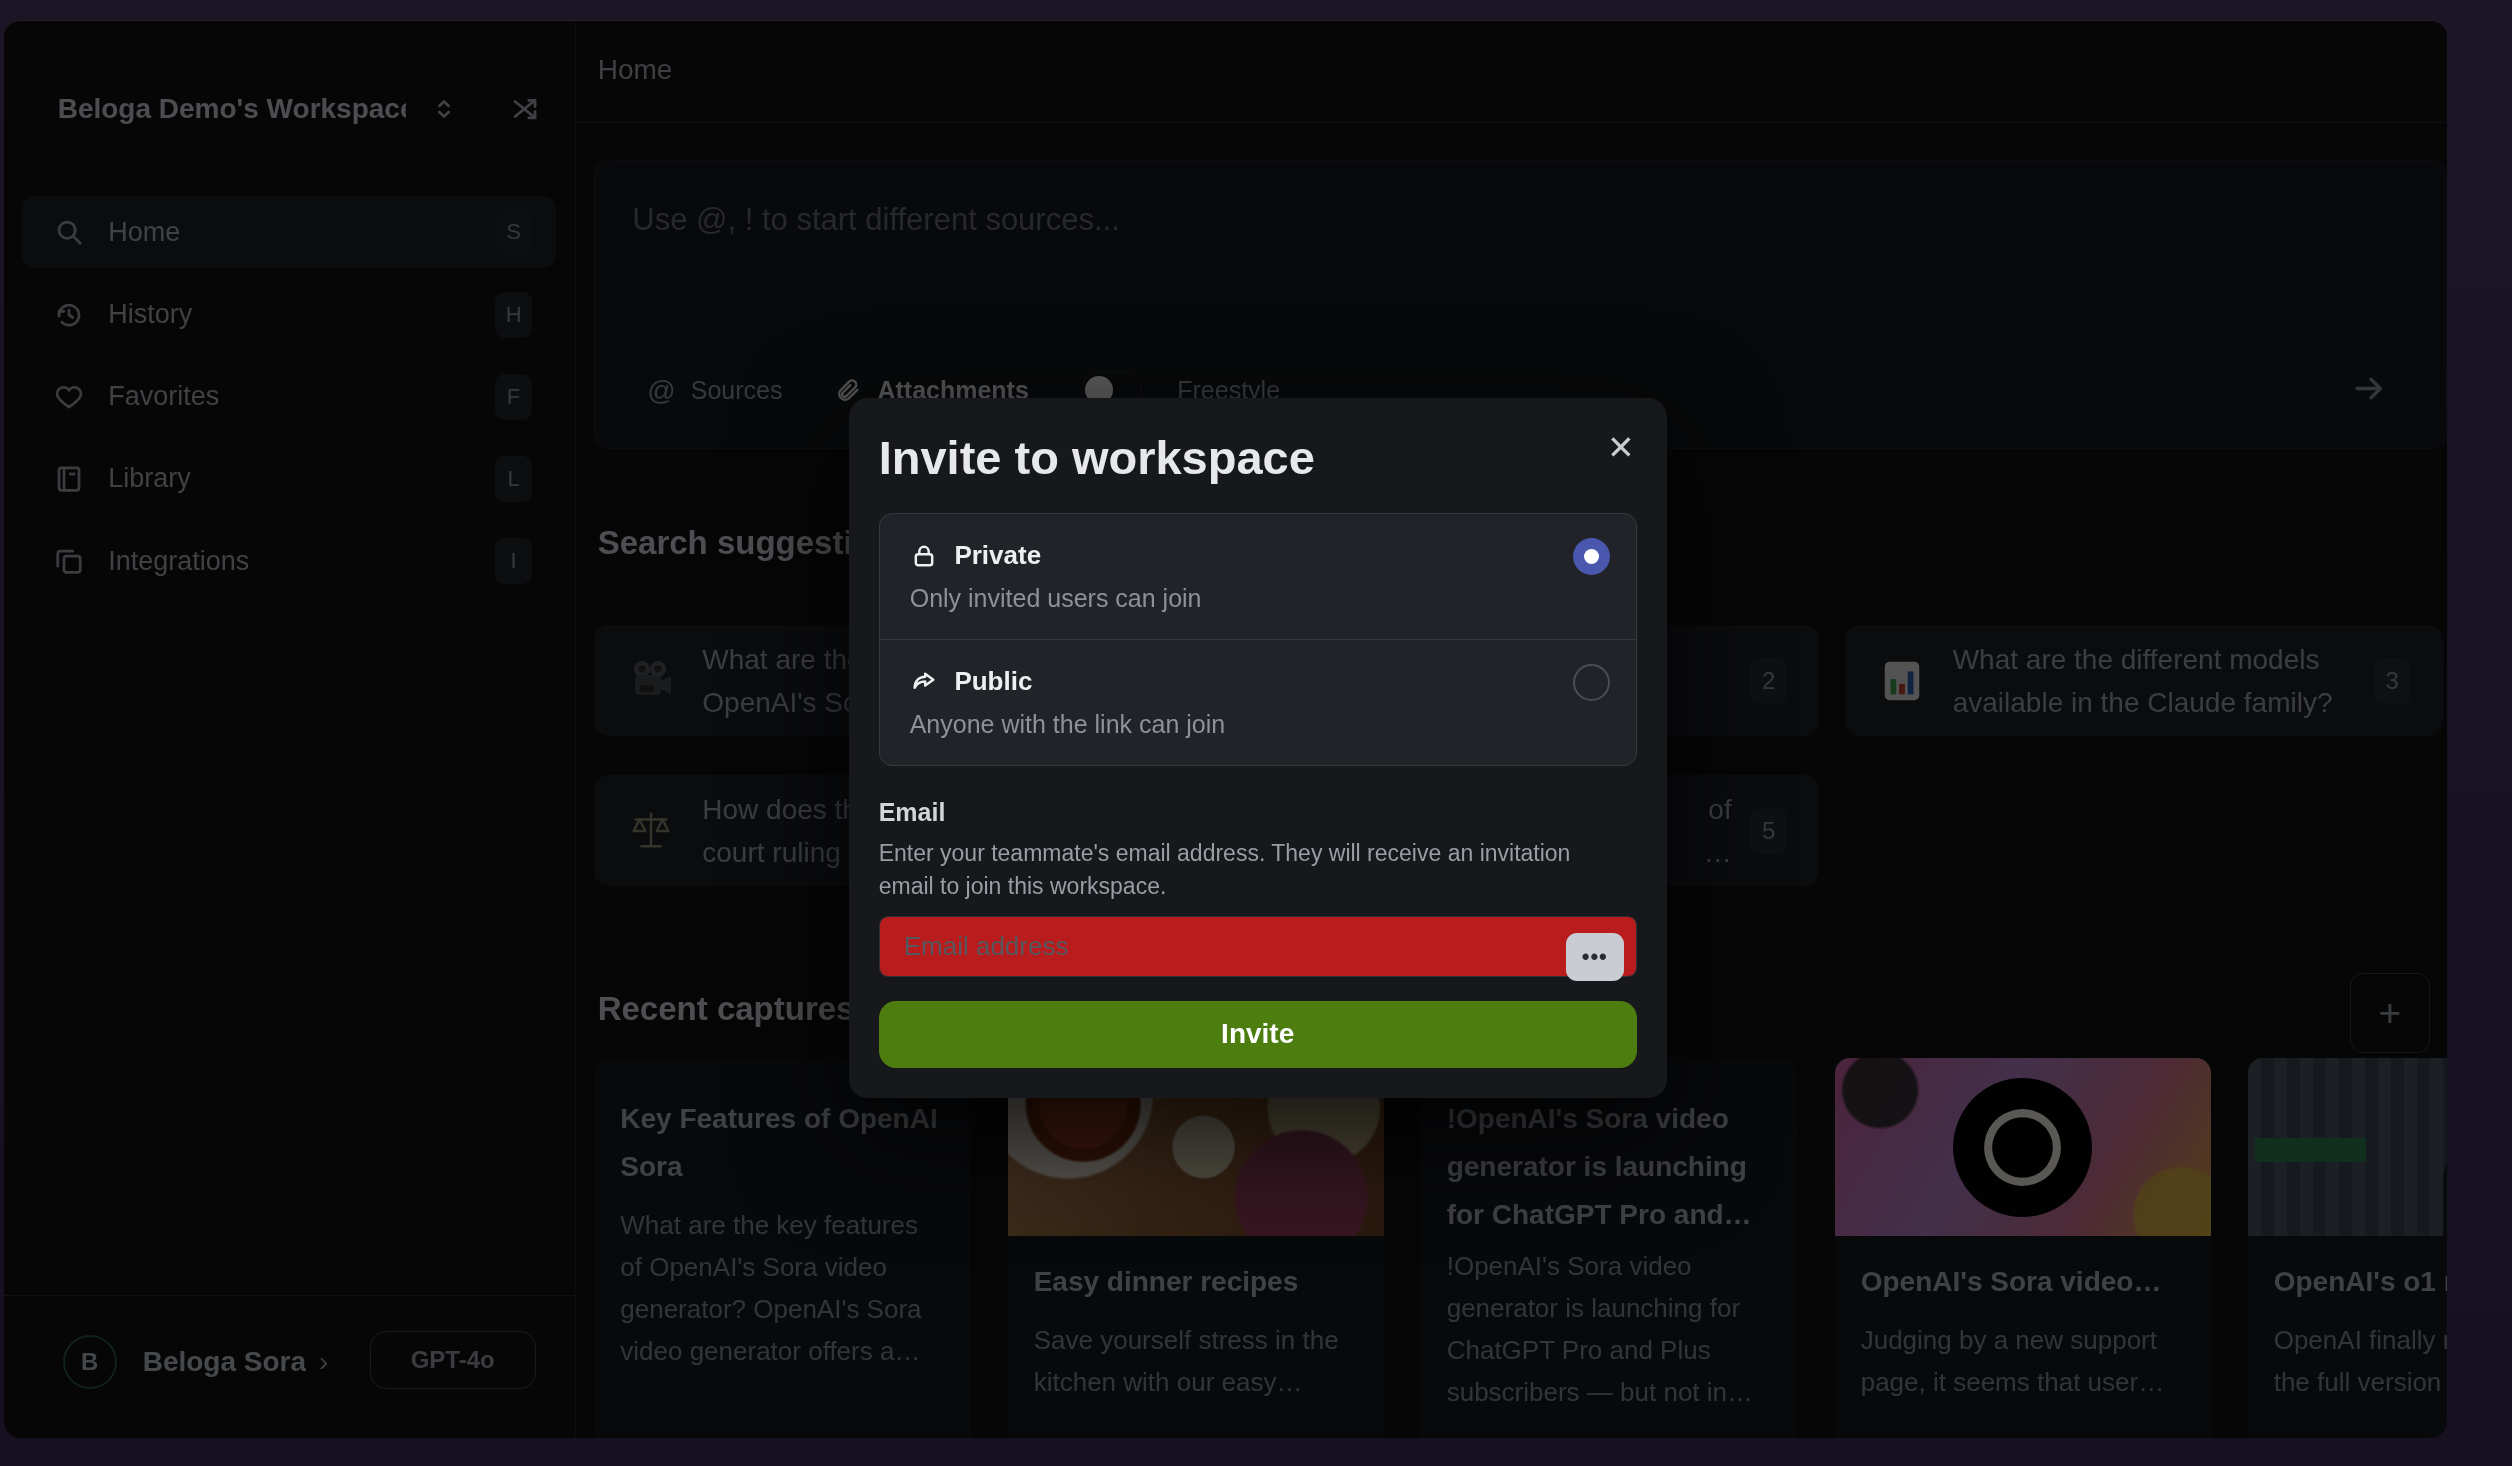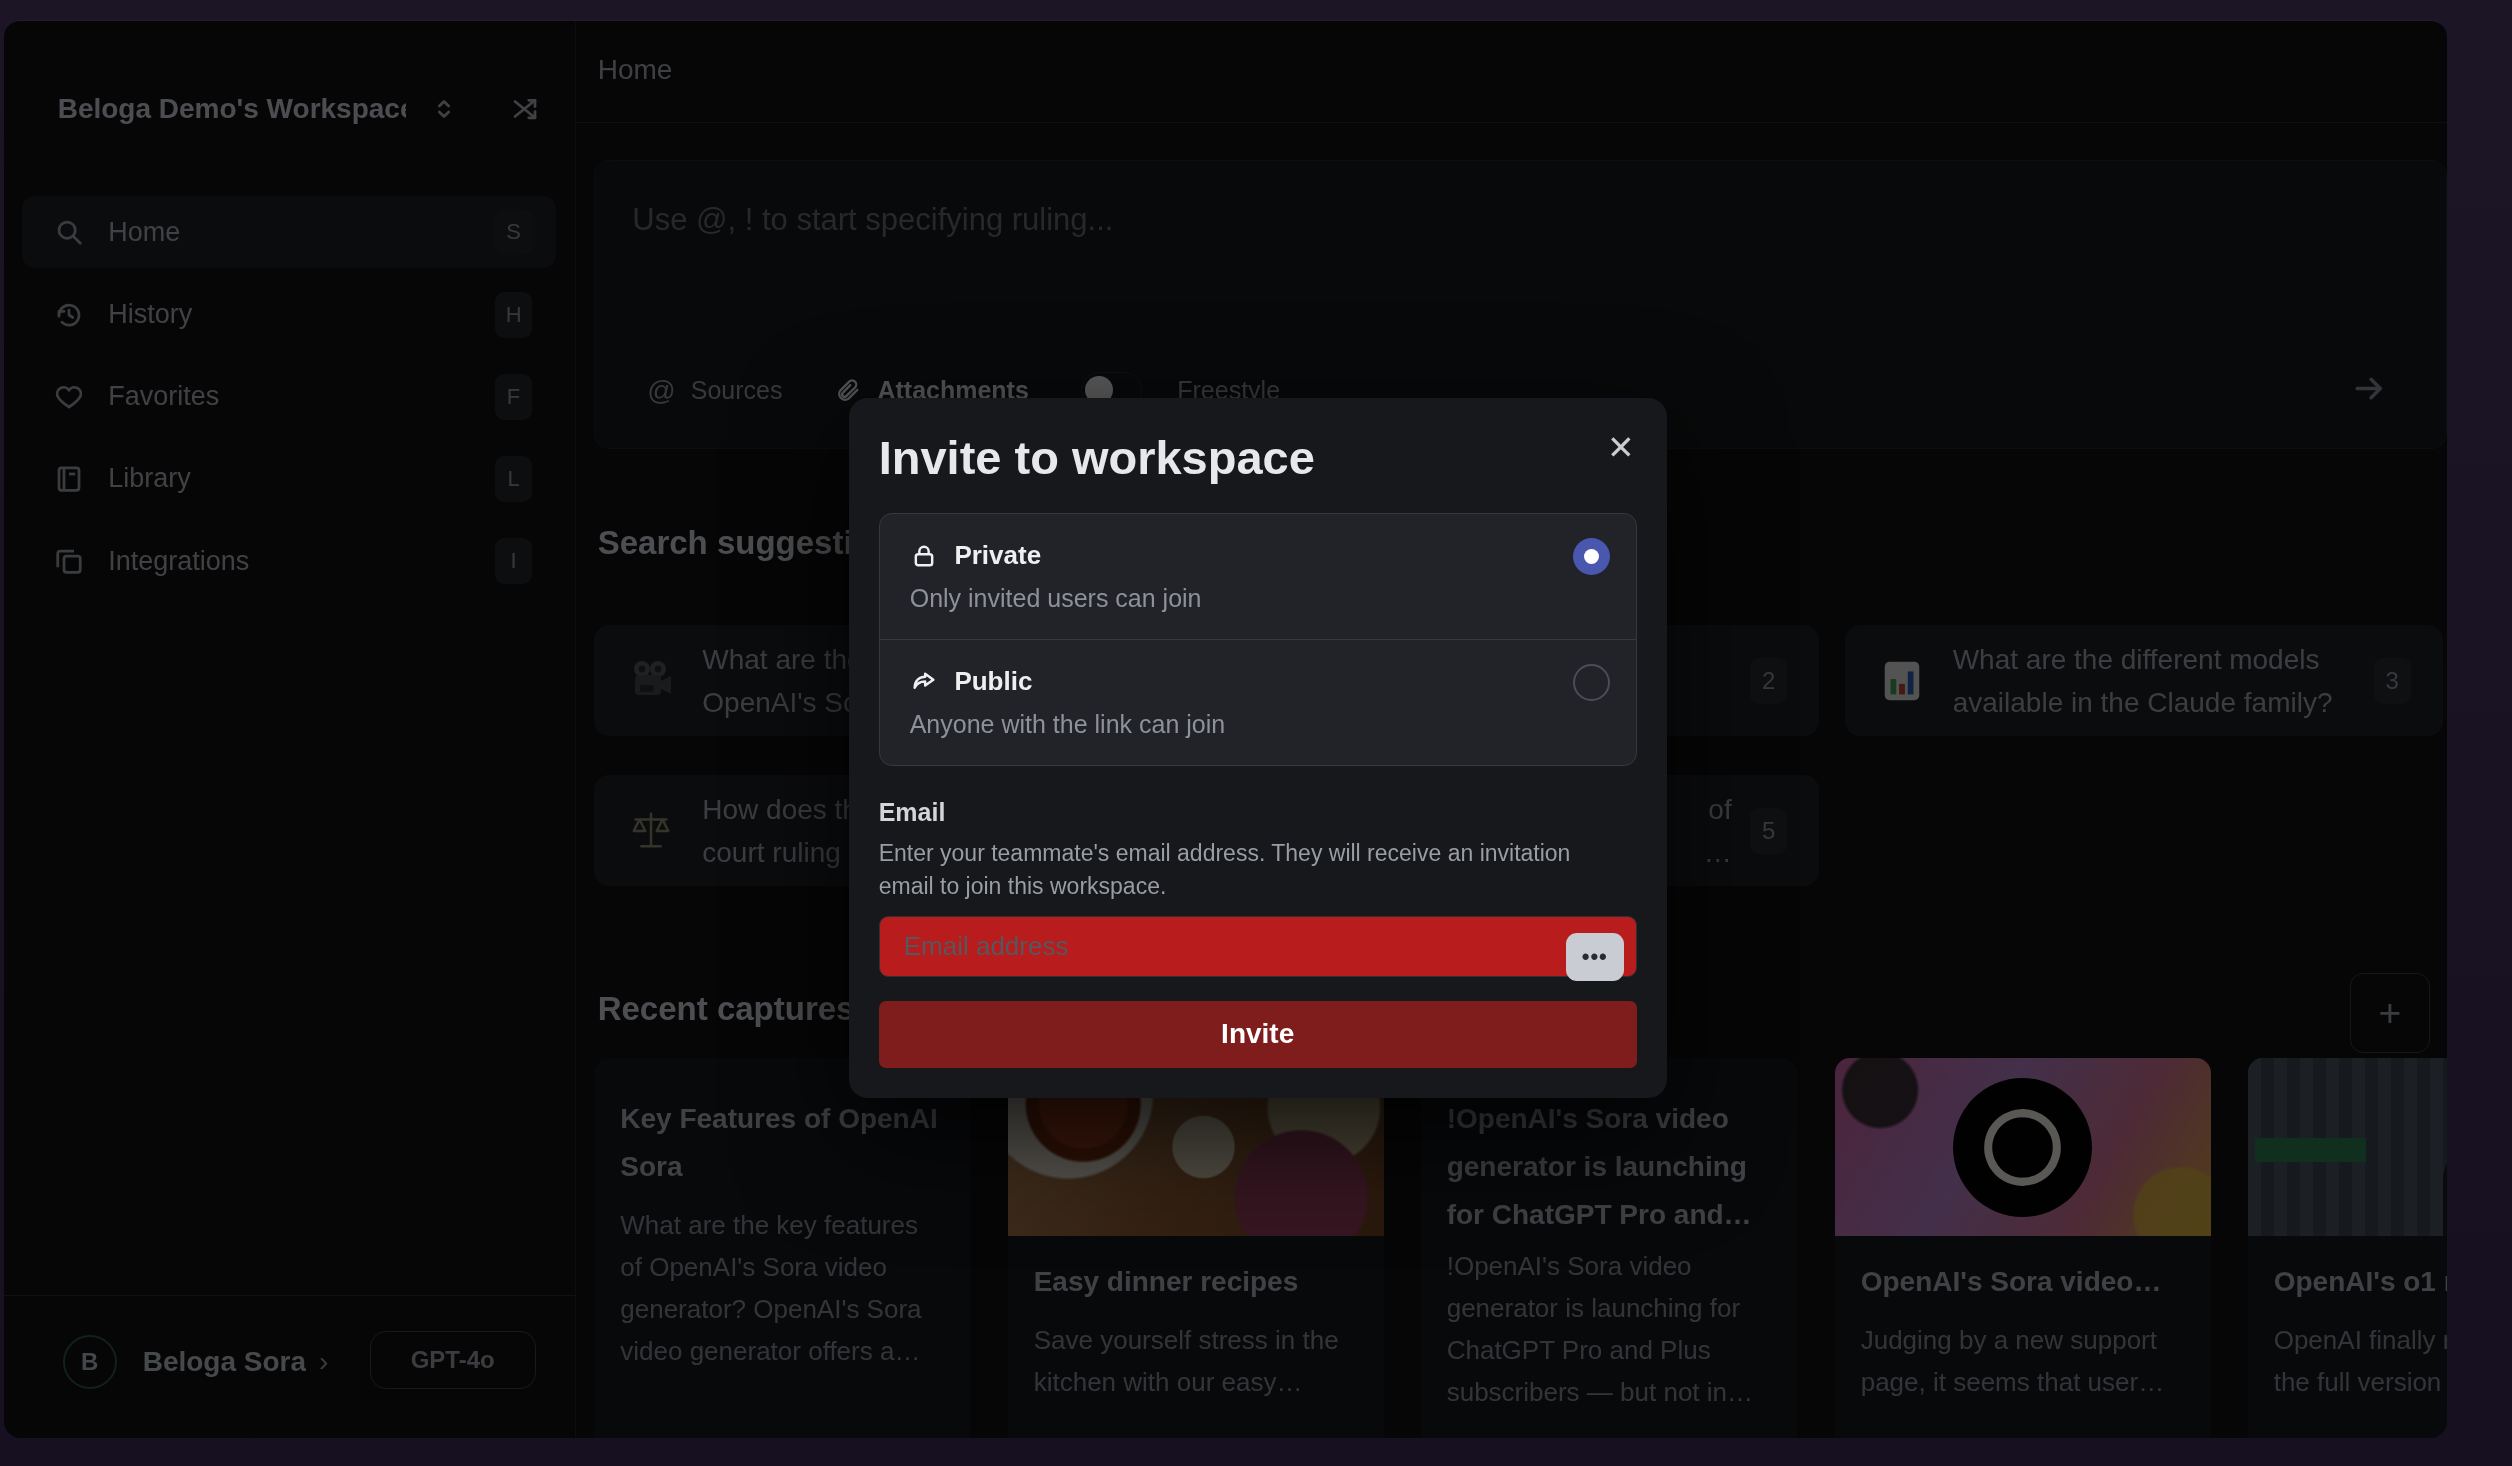--- a/index.html
+++ b/index.html
@@ -105,21 +105,21 @@
   .radio.unsel{border:2.8px solid #4a4d54;}
   .email-label{margin-top:32px;font-size:25px;font-weight:bold;color:#d3d5d9;}
   .email-desc{margin-top:9.3px;font-size:23px;line-height:33px;color:#999da4;width:734px;}
   .email-input{margin-top:13px;width:100%;height:61px;border-radius:9.3px;background:#b91c1c;
                border:0.9px solid #2f3137;color:#c9ccd2;font-size:26px;padding:0 84px 0 24px;outline:none;
                font-family:"Liberation Sans",sans-serif;}
   .email-input::placeholder{color:#55585f;}
   .autofill{position:absolute;right:43px;top:535px;width:58px;height:48px;border-radius:11px;
             background:#c9ccd2;color:#2a2c31;display:flex;align-items:center;justify-content:center;
             font-size:22px;font-weight:bold;letter-spacing:0.9px;}
-  .invite-btn{margin-top:24px;width:100%;height:67px;border-radius:7px;border:none;background:#7f1d1d;
+  .invite-btn{margin-top:24px;width:100%;height:67px;border-radius:17px;border:none;background:#4d7c0f;
               color:#fff;font-size:28px;font-weight:bold;font-family:"Liberation Sans",sans-serif;}
   svg{display:block;}
 </style>
 </head>
 <body>
 
 <div class="stage">
   <div class="window">
 
     <div class="sidebar">
@@ -202,21 +202,21 @@
         <div class="user-chevron">›</div>
         <div class="model-btn">GPT-4o</div>
       </div>
     </div>
 
     <div class="main">
       <div class="page-title">Home</div>
       <div class="hdr-divider"></div>
 
       <div class="composer">
-        <div class="composer-ph">Use @, ! to start specifying ruling...</div>
+        <div class="composer-ph">Use @, ! to start different sources...</div>
         <div class="ctl-row">
           <div class="ctl">
             <span class="cico" style="font-size:28px;">@</span>
             <span>Sources</span>
           </div>
           <div class="ctl bright" style="margin-left:24px">
             <span class="cico">
               <svg width="28" height="28" viewBox="0 0 24 24" fill="none" stroke="currentColor" stroke-width="2" stroke-linecap="round">
                   <path d="M20 11 12.5 18.5a5 5 0 0 1-7-7L13 4a3.5 3.5 0 0 1 5 5l-7.5 7.4a2 2 0 0 1-2.9-2.9L14 7"></path>
                 </svg>

